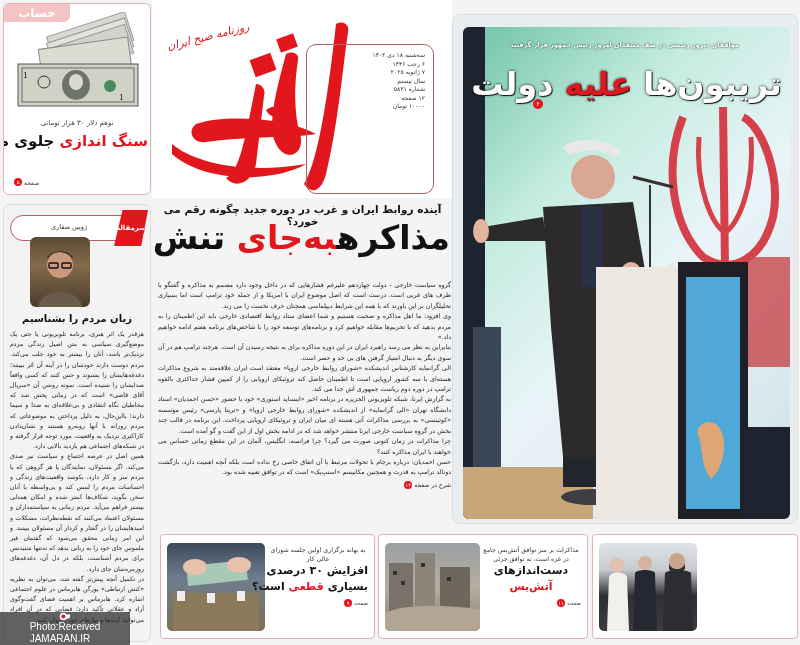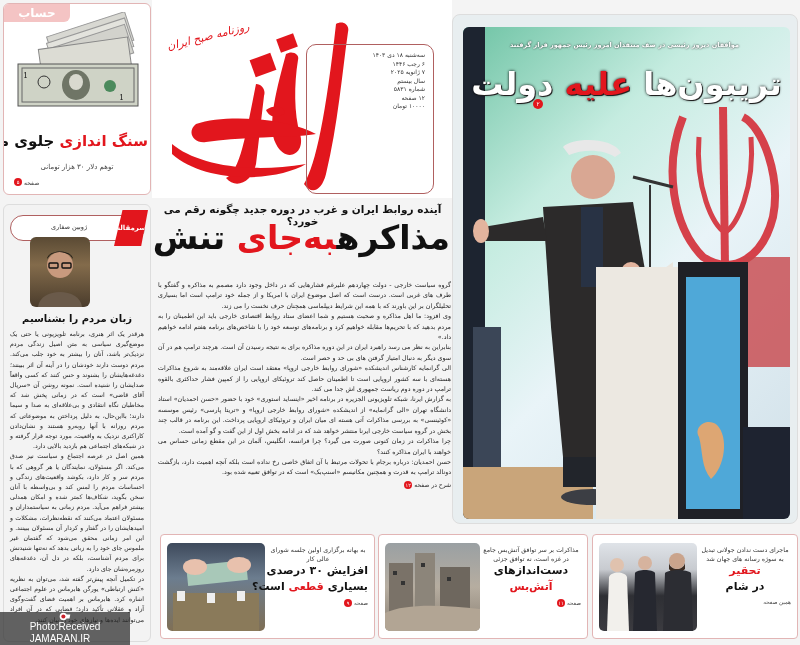--- a/index.html
+++ b/index.html
@@ -5,21 +5,21 @@
   * { box-sizing: border-box; margin: 0; padding: 0; }
   html, body { width: 800px; height: 645px; overflow: hidden; background: #f4f4f4; }
   body { position: relative; font-family: "DejaVu Sans", sans-serif; direction: rtl; color: #111; }
 
   .box { position: absolute; background: #fff; }
 
   
   #teaser { left: 3px; top: 3px; width: 148px; height: 192px; border: 1px solid #e2b5b5; border-radius: 6px; overflow: hidden; }
   #teaser .pill { position: absolute; left: 0; top: 0; width: 66px; height: 18px; background: #f4c4c4; border-bottom-right-radius: 6px; color: #fff; font-size: 12px; font-weight: bold; text-align: center; line-height: 18px; direction: rtl; }
   #teaser .money { position: absolute; left: 10px; top: 8px; width: 128px; height: 100px; }
-  #teaser .kicker { position: absolute; top: 115px; left: 4px; right: 4px; text-align: center; font-size: 7px; color: #444; margin-top: 44px; }
+  #teaser .kicker { position: absolute; top: 115px; left: 4px; right: 4px; text-align: center; font-size: 7px; color: #444; }
   #teaser .head1 { position: absolute; top: 128px; left: 2px; right: 2px; text-align: center; font-size: 15px; font-weight: bold; white-space: nowrap; }
   #teaser .head1 .red { color: #e2161d; }
   #teaser .head2 { position: absolute; top: 152px; left: 2px; right: 2px; text-align: center; font-size: 15px; font-weight: bold; }
   #teaser .pageref { position: absolute; bottom: 8px; left: 10px; font-size: 6px; color: #333; display: flex; align-items: center; gap: 2px; direction: rtl; }
   .dot { display: inline-block; width: 8px; height: 8px; border-radius: 50%; background: #e2161d; color: #fff; font-size: 5px; text-align: center; line-height: 8px; }
 
   
   #masthead { left: 152px; top: 0; width: 300px; height: 198px; background: #fff; }
   #logo { position: absolute; left: 14px; top: 14px; width: 220px; height: 180px; }
   #tagline { position: absolute; left: 14px; top: 30px; font-size: 11px; color: #e2161d; font-style: italic; transform: rotate(-14deg); white-space: nowrap; font-family: "DejaVu Serif", serif; }
@@ -287,21 +287,13 @@
     <svg width="98" height="88" viewBox="0 0 98 88">
       <circle cx="18" cy="22" r="7" fill="#e0c2ae"></circle>
       <path d="M8 88 L10 34 C12 28 26 28 28 34 L30 88 Z" fill="#f2f0ec"></path>
       <circle cx="46" cy="20" r="7" fill="#d6b39e"></circle>
       <path d="M34 88 L36 30 C38 26 54 26 56 30 L58 88 Z" fill="#262830"></path>
       <circle cx="78" cy="18" r="8" fill="#caa48c"></circle>
       <path d="M70 20 C72 28 84 28 86 20 L86 26 C80 32 74 32 70 26 Z" fill="#3a2a20"></path>
       <path d="M64 88 L66 30 C70 26 88 26 92 30 L94 88 Z" fill="#2c2d33"></path>
     </svg>
   </div>
-  <div class="text">
-    <div class="sub">ماجرای دست ندادن جولانی تبدیل به سوژه رسانه های جهان شد</div>
-    <div class="h red">تحقیر</div>
-    <div class="h">در شام</div>
-    <div class="pg">
-      <span>همین صفحه</span>
-    </div>
-  </div>
 </div>
 
 </body></html>

